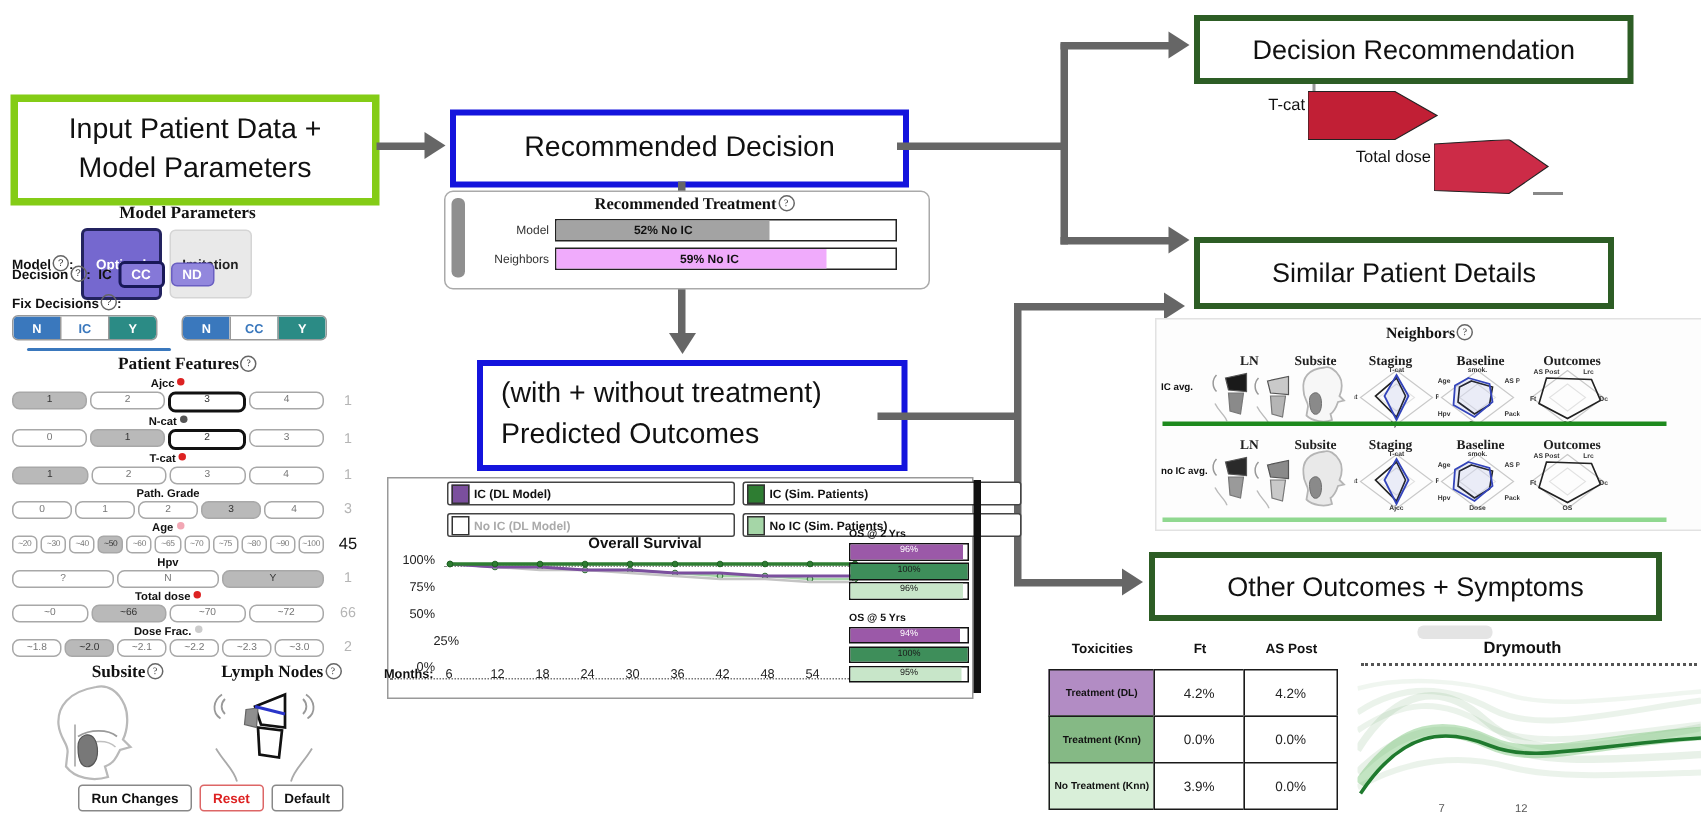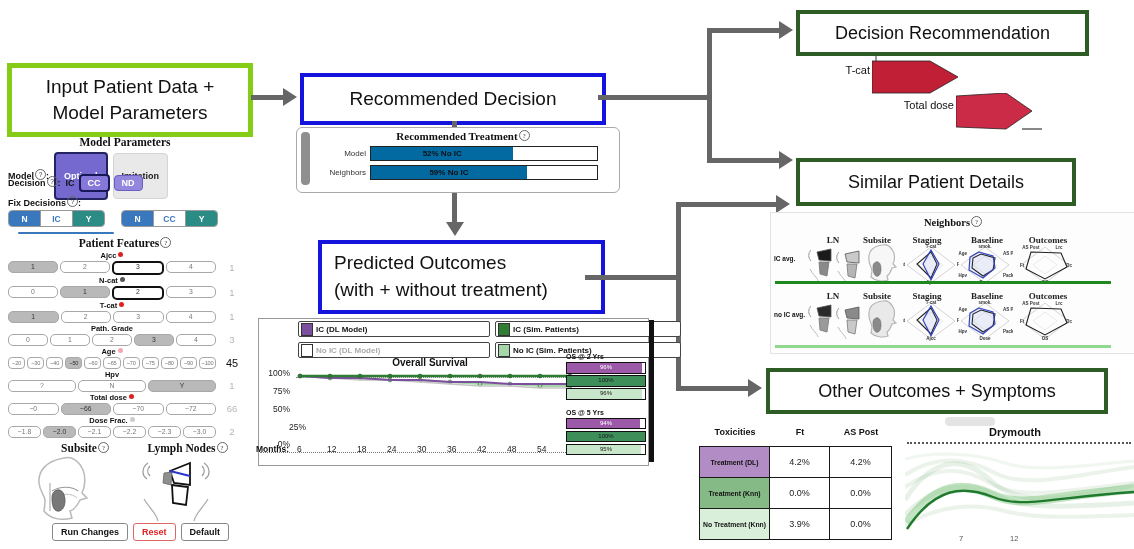--- a/index.html
+++ b/index.html
@@ -133,22 +133,22 @@
 <div id="root">
 
   <div class="fbox b-black" id="box-input">
     <div>Input Patient Data +</div>
     <div>Model Parameters</div>
   </div>
   <div class="fbox b-blue" id="box-rd" style="border-color: rgb(20, 20, 221);">
     <div>Recommended Decision</div>
   </div>
   <div class="fbox b-blue" id="box-po" style="border-color: rgb(20, 20, 221);">
+    <div>(with + without treatment)</div>
     <div>Predicted Outcomes</div>
-    <div>(with + without treatment)</div>
   </div>
   <div class="fbox b-green" id="box-dr" style="border-color: rgb(45, 93, 37);">
     <div>Decision Recommendation</div>
   </div>
   <div class="fbox b-green" id="box-sp" style="border-color: rgb(45, 93, 37);">
     <div>Similar Patient Details</div>
   </div>
   <div class="fbox b-green" id="box-oo" style="border-color: rgb(45, 93, 37);">
     <div>Other Outcomes + Symptoms</div>
   </div>
@@ -335,29 +335,29 @@
       </div>
   </div>
 
   <div class="abs" id="rt-panel"></div>
   <div class="abs" id="rt-scroll"></div>
   <div class="abs serif" id="rt-title"><span>Recommended Treatment</span><span class="help">?</span></div>
   <div class="abs" id="rt-rows">
       <div class="rt-row">
         <span class="rt-label">Model</span>
         <div class="rt-bar">
-          <div class="rt-fill" style="width: 63%; background: #0369a1;">
+          <div class="rt-fill" style="width: 63%; background: #a3a3a3;">
             <span class="rt-text">52% No IC</span>
           </div>
         </div>
       </div>
       <div class="rt-row">
         <span class="rt-label">Neighbors</span>
         <div class="rt-bar">
-          <div class="rt-fill" style="width: 69%; background: #0369a1;">
+          <div class="rt-fill" style="width: 69%; background: #f0abfc; padding-left: 24px;">
             <span class="rt-text">59% No IC</span>
           </div>
         </div>
       </div>
     </div>
 
   <div class="abs" id="po-panel"></div>
   <div class="abs" id="po-legend">
       <div class="lg-item">
         <span class="lg-swatch" style="background: rgb(123, 79, 158);"></span>

